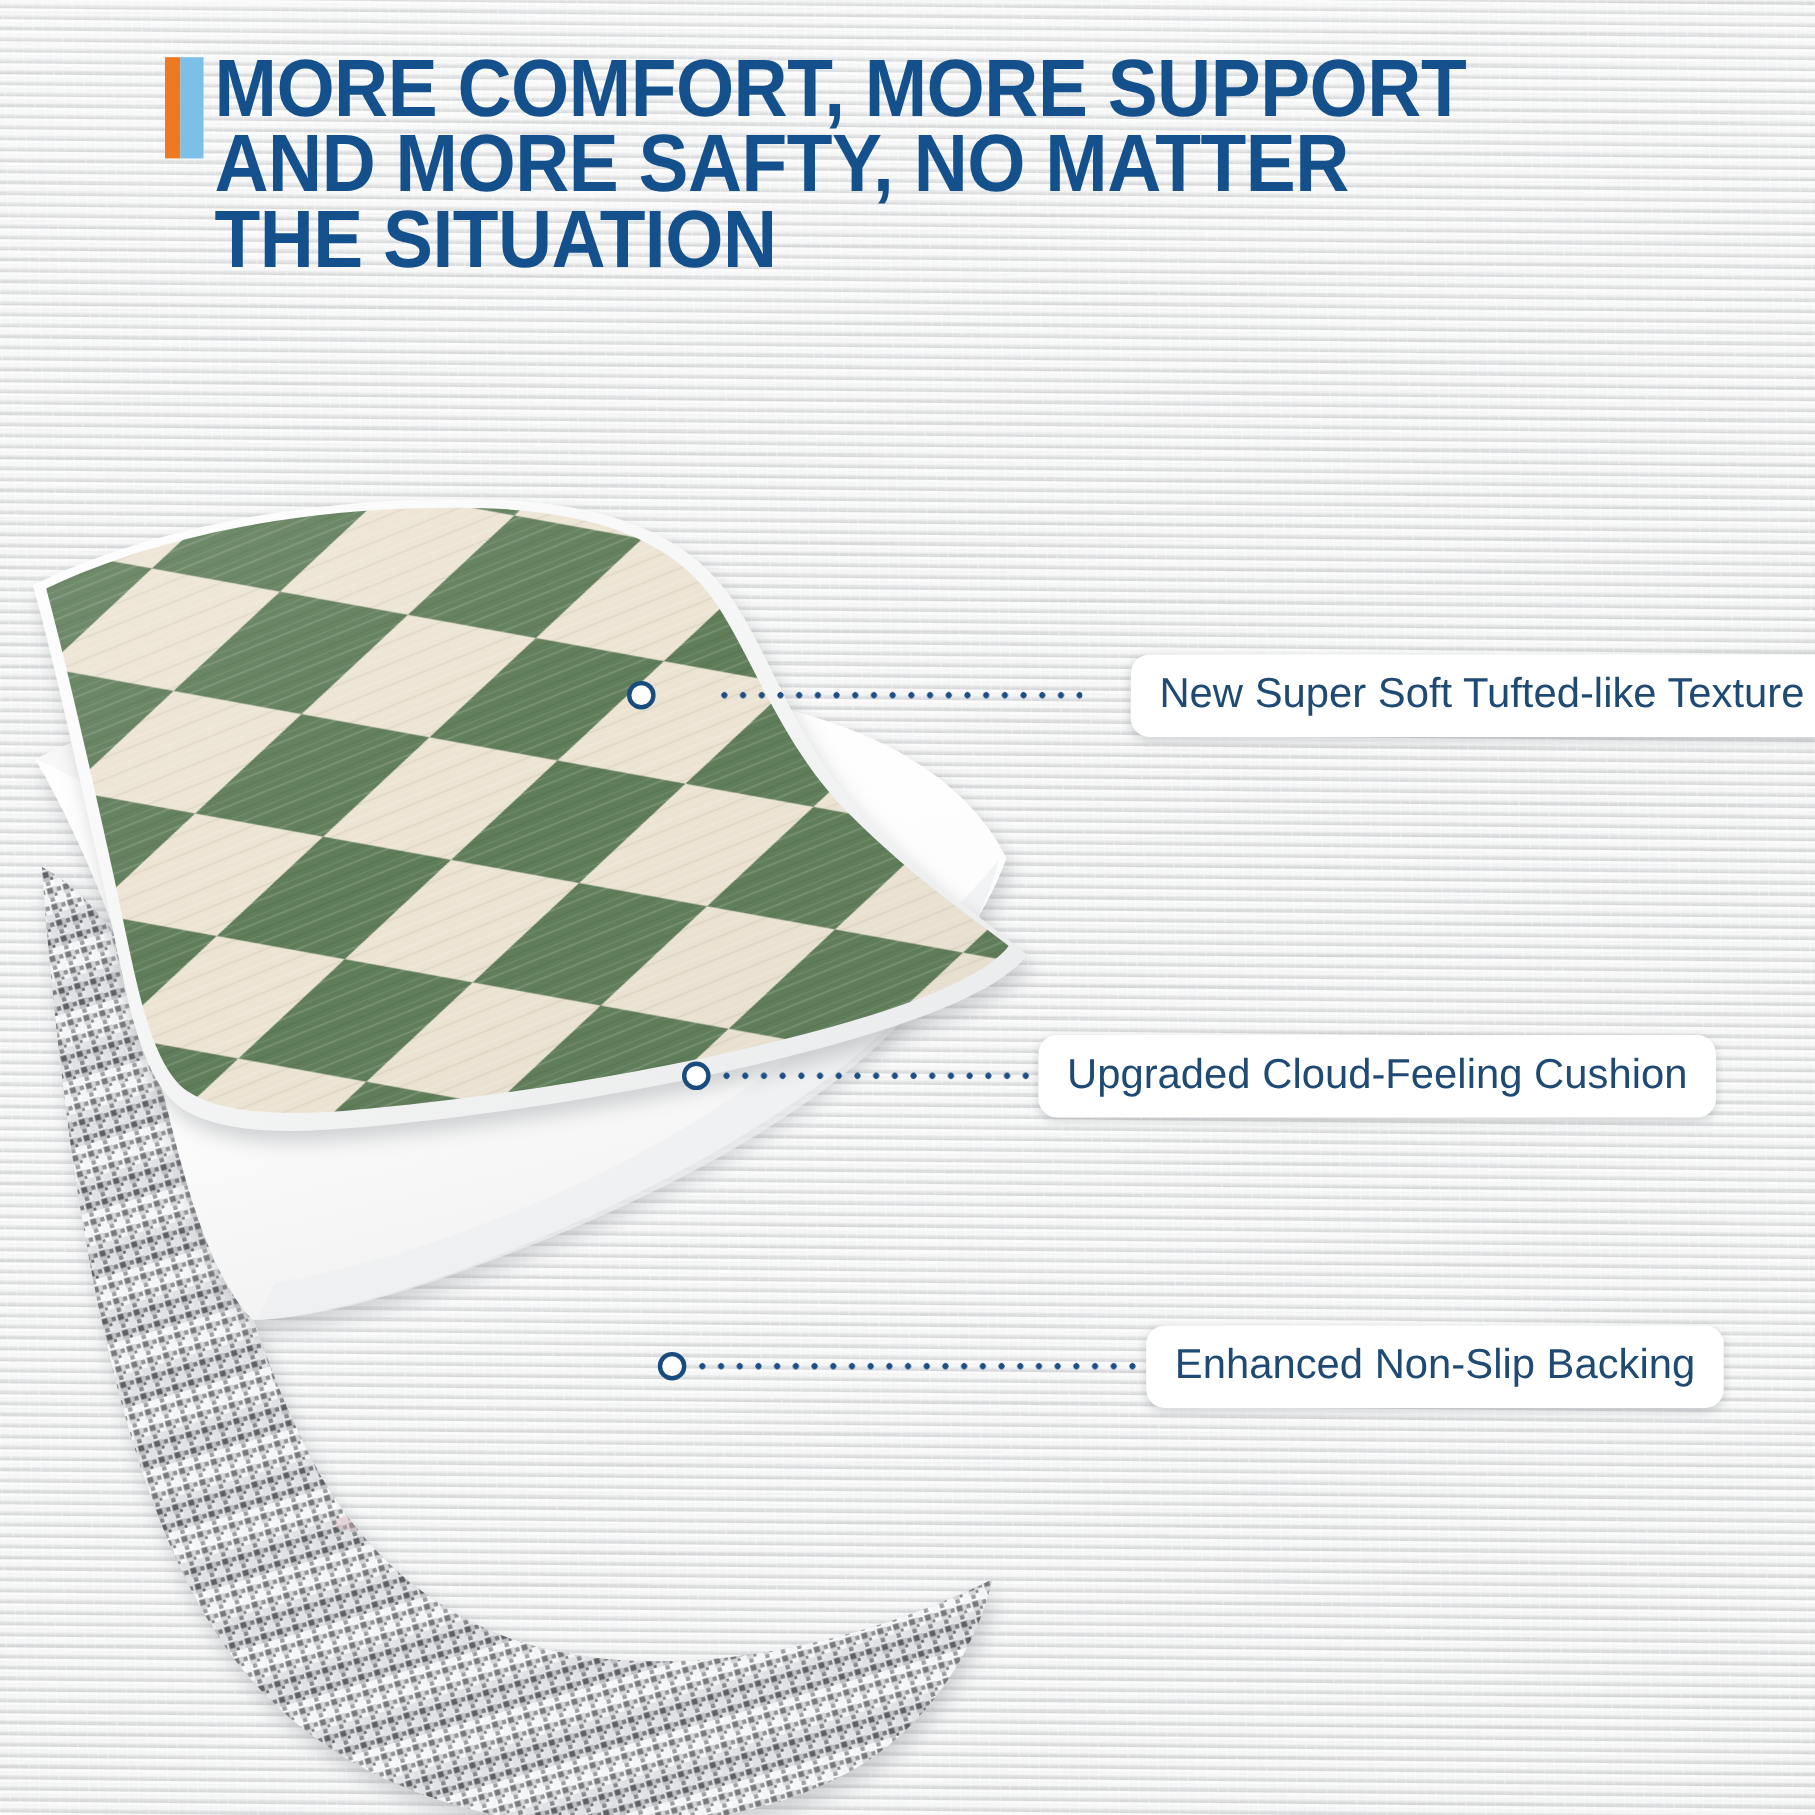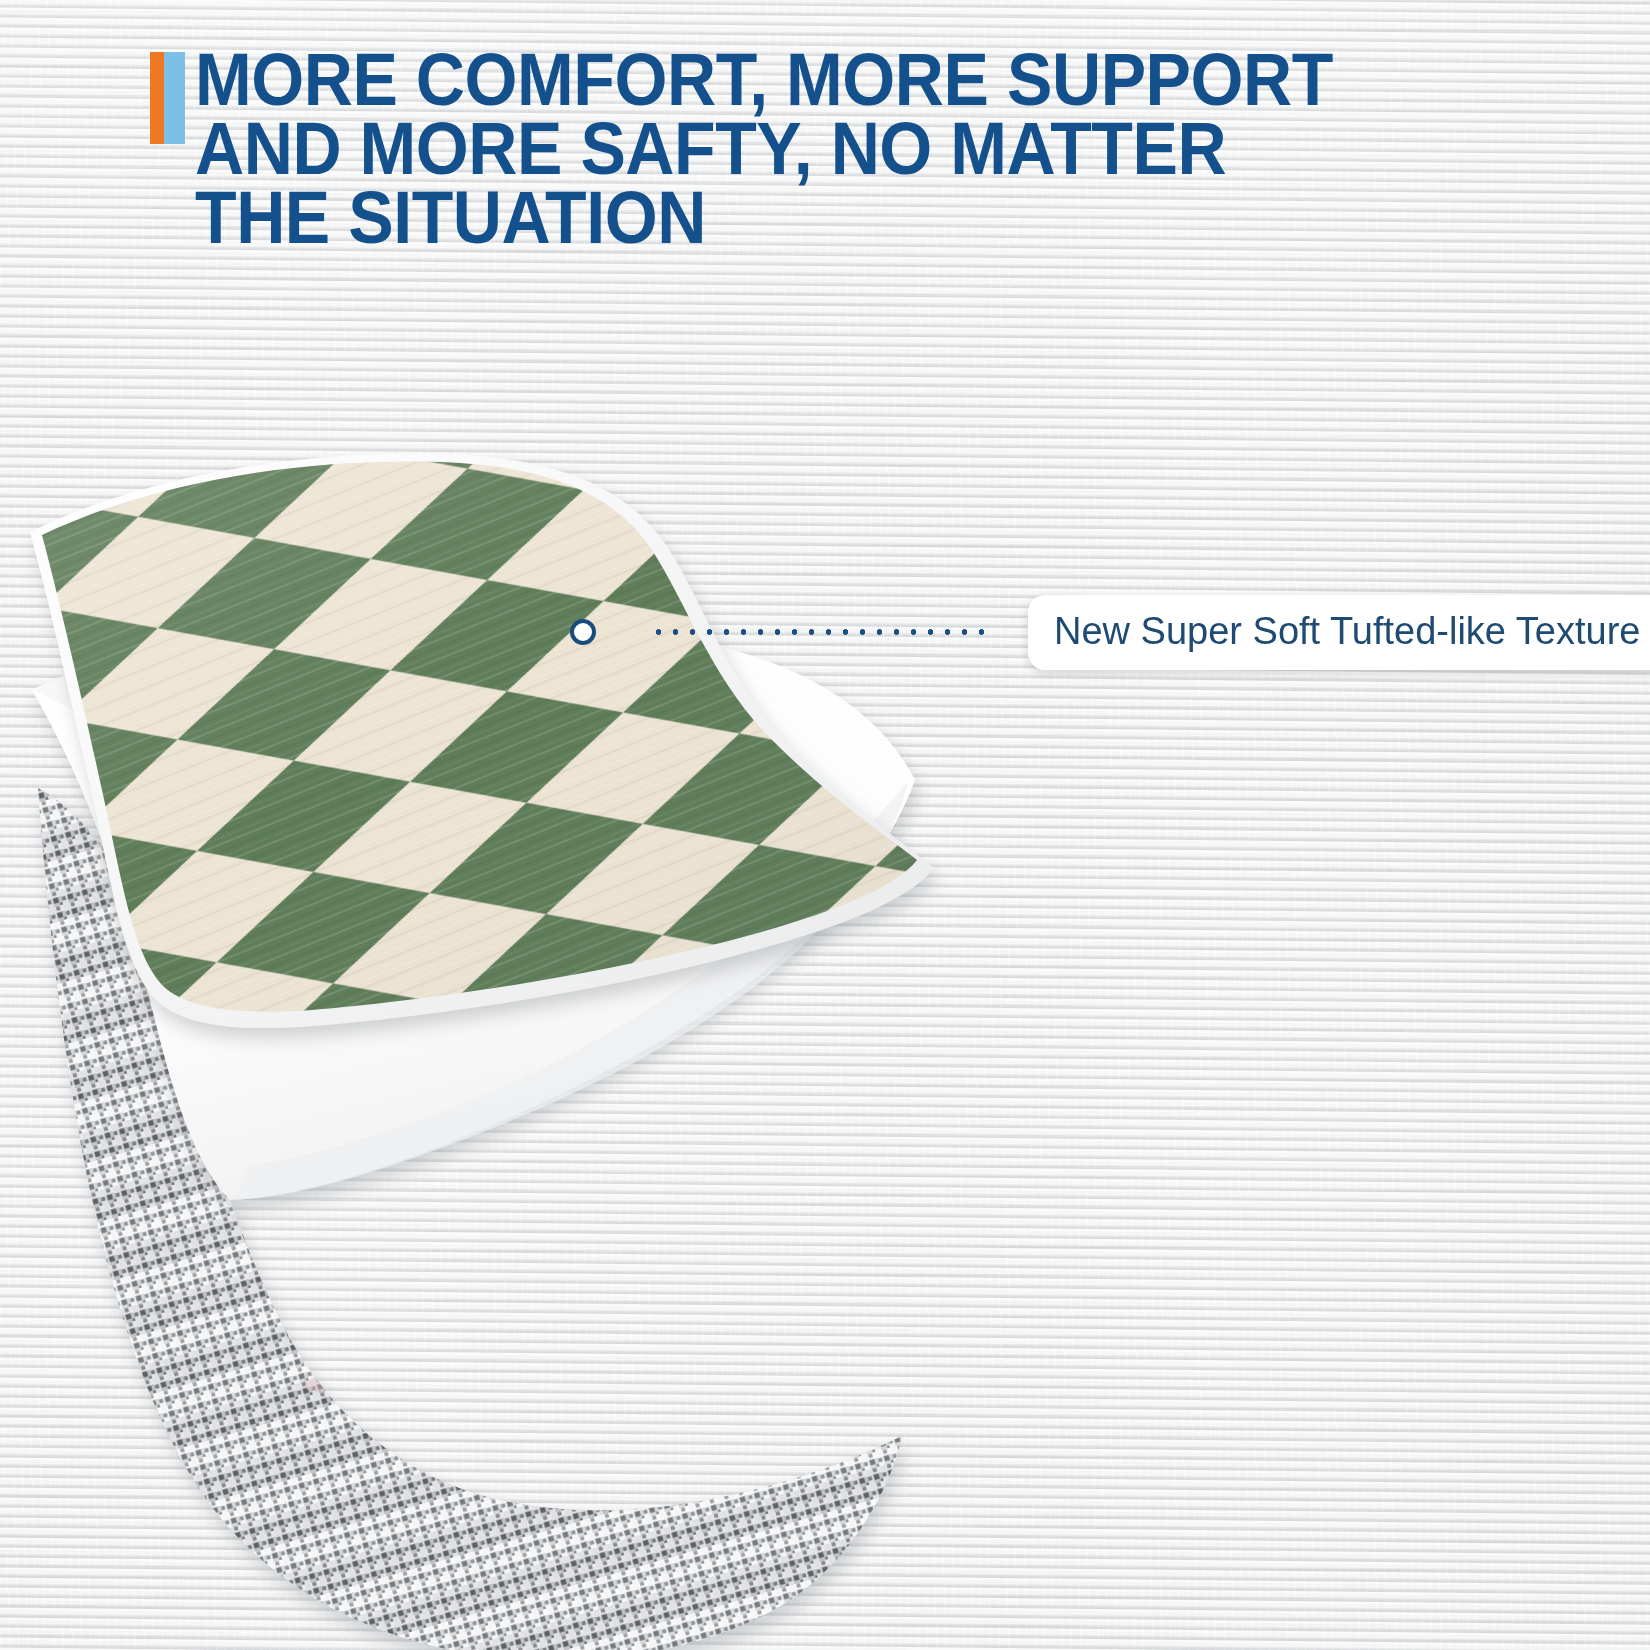--- a/index.html
+++ b/index.html
@@ -262,15 +262,25 @@
       </g>
     </svg>
   </div>
 
   <div class="callout" id="callout-1">
     <span class="marker"></span>
     <span class="dot-line"></span>
     <span class="pill">New Super Soft Tufted-like Texture</span>
   </div>
 
-
+  <div class="callout" id="callout-2">
+    <span class="marker"></span>
+    <span class="dot-line"></span>
+    <span class="pill">Upgraded Cloud-Feeling Cushion</span>
+  </div>
+
+  <div class="callout" id="callout-3">
+    <span class="marker"></span>
+    <span class="dot-line"></span>
+    <span class="pill">Enhanced Non-Slip Backing</span>
+  </div>
 
 </div>
 
 </body></html>

